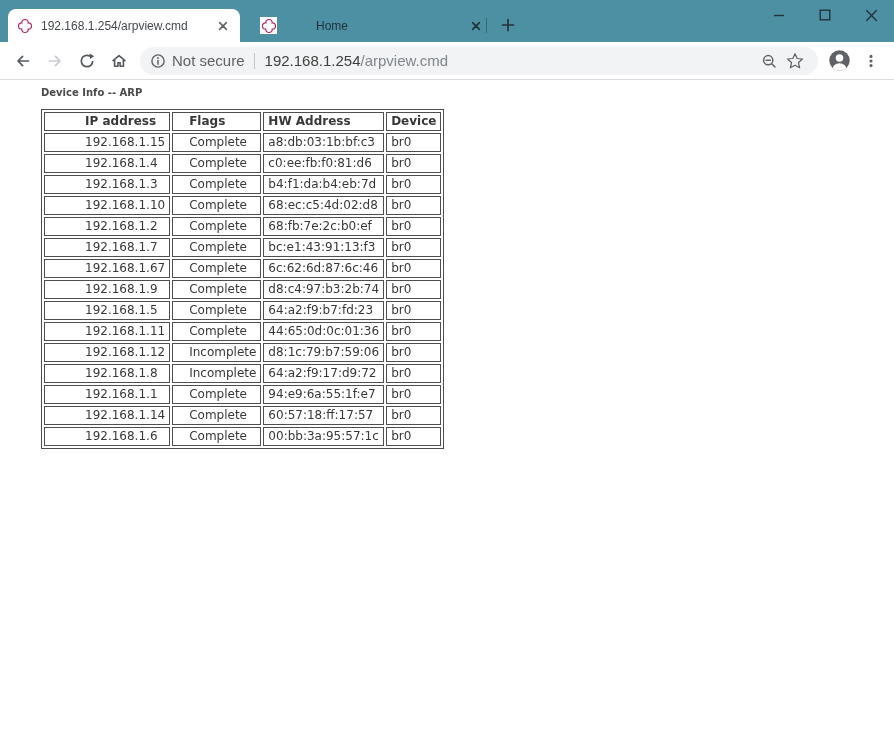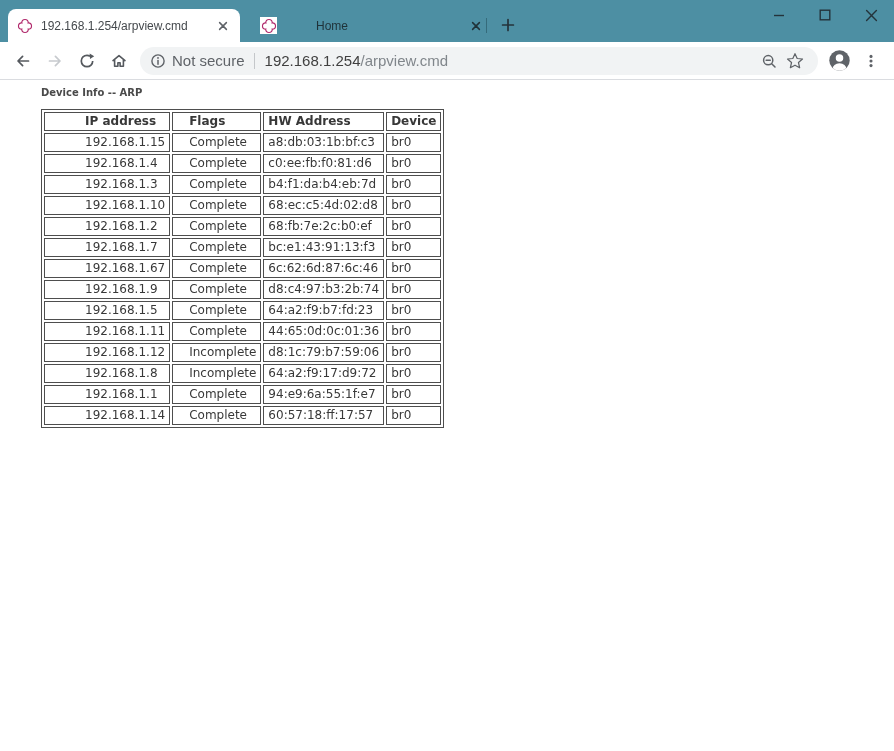--- a/index.html
+++ b/index.html
@@ -341,17 +341,23 @@
             <td>Complete</td>
             <td>94:e9:6a:55:1f:e7</td>
             <td>br0</td>
           </tr>
           <tr>
             <td>192.168.1.14</td>
             <td>Complete</td>
             <td>60:57:18:ff:17:57</td>
             <td>br0</td>
           </tr>
+          <tr>
+            <td>192.168.1.6</td>
+            <td>Complete</td>
+            <td>00:bb:3a:95:57:1c</td>
+            <td>br0</td>
+          </tr>
         </tbody>
     </table>
   </div>
 
 </div>
 
 </body></html>

